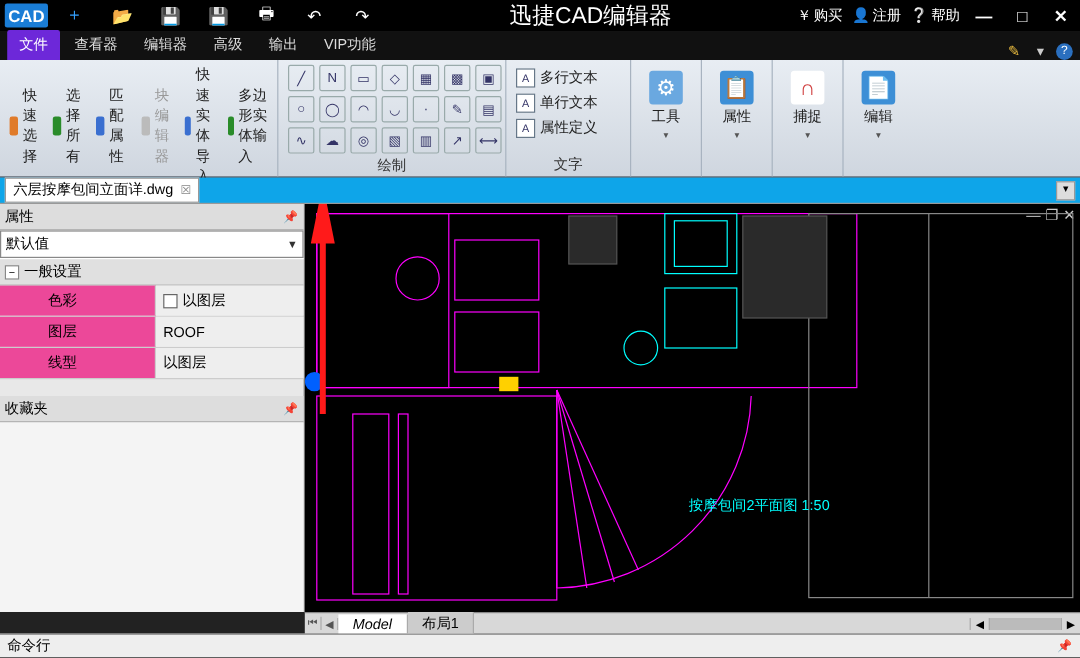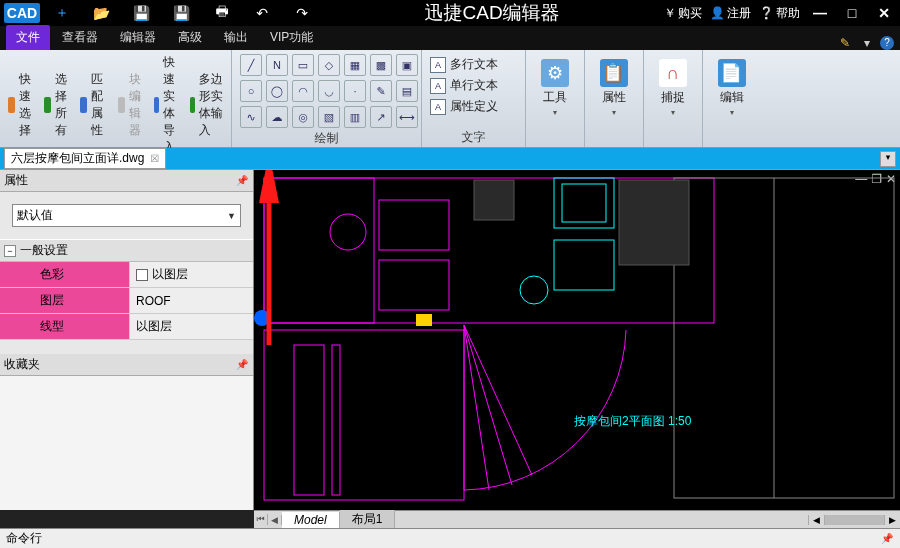--- a/index.html
+++ b/index.html
@@ -38,21 +38,21 @@
 
 .doctab{height:22px;background:#0ea5e9;border-bottom:1px solid #999;display:flex;align-items:center;padding:0 4px}
 .doctab .dt{background:#fff;border:1px solid #999;padding:1px 6px;display:flex;align-items:center;gap:6px}
 .doctab .dt .x{color:#888;font-size:10px;cursor:pointer}
 .doctab .dd{margin-left:auto;width:16px;height:16px;border:1px solid #999;background:#ddd;text-align:center;font-size:9px}
 
 .main{flex:1;display:flex;min-height:0}
 .panel{width:254px;background:#e8e8e8;border-right:1px solid #888;display:flex;flex-direction:column}
 .panel-title{background:#ddd;border-bottom:1px solid #aaa;padding:2px 4px;display:flex;justify-content:space-between;align-items:center;font-size:12px}
 .panel-title .pin{font-size:10px;color:#666}
-.combo{margin:12px;border:1px solid #888;background:#fff;padding:2px 4px;display:flex;justify-content:space-between;align-items:center}
+.combo{margin:0;border:1px solid #888;background:#fff;padding:2px 4px;display:flex;justify-content:space-between;align-items:center}
 .combo .ar{font-size:9px;color:#333}
 .section{background:#e0e0e0;border-top:1px solid #fff;border-bottom:1px solid #bbb;padding:2px 4px;display:flex;align-items:center;gap:4px}
 .section .exp{width:12px;height:12px;border:1px solid #888;background:#fff;font-size:9px;text-align:center;line-height:10px}
 .prop-row{display:flex;border-bottom:1px solid #ccc}
 .prop-row .k{width:130px;padding:4px 6px 4px 40px;background:#ec4899;border-right:1px solid #ccc}
 .prop-row .v{flex:1;padding:4px 6px;background:#eee;display:flex;align-items:center;gap:4px}
 .prop-row .sw{width:12px;height:12px;border:1px solid #666;background:#fff;display:inline-block}
 .fav-head{display:flex;border-bottom:1px solid #bbb}
 .fav-head div{padding:3px 6px}
 .fav-head .c1{width:110px;border-right:1px solid #bbb}

